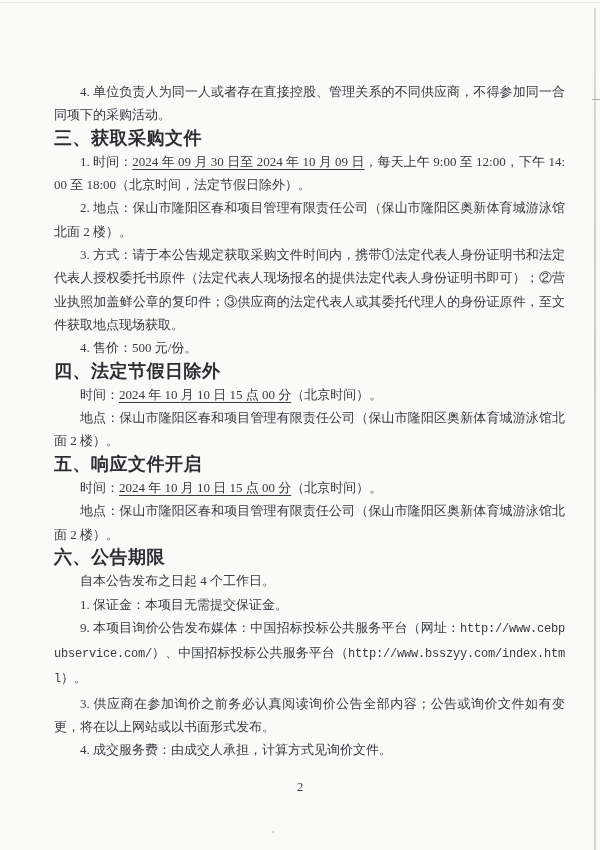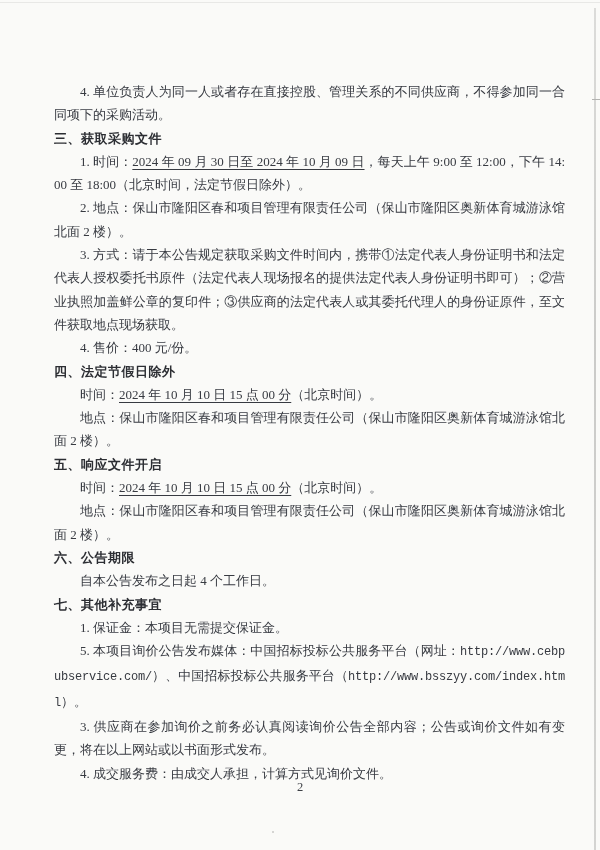--- a/index.html
+++ b/index.html
@@ -39,21 +39,21 @@
     font-size: 13px; line-height: 23.3px;
     color: #373a41;
     text-align: justify;
     word-break: break-all;
   }
   .content p.body {
     margin: 0; text-indent: 26px;
   }
   .content h2.heading {
     margin: 0; text-indent: 0;
-    font-size: 13px; line-height: 23.3px;
+    font-size: 18px; line-height: 23.3px;
     font-weight: 700;
     font-family: "Liberation Sans", "DejaVu Sans", sans-serif;
     color: #2c2e33;
     letter-spacing: .5px;
   }
   .seg-u {
     text-decoration: underline;
     text-underline-offset: 3px;
     text-decoration-thickness: 1px;
   }
@@ -77,30 +77,29 @@
   <div class="scan-edge-right"></div>
   <div class="scan-tick"></div>
   <div class="speck"></div>
 
   <main class="content" id="doc-content" style="color: rgb(55, 58, 65);">
       <p class="body"><span>4. 单位负责人为同一人或者存在直接控股、管理关系的不同供应商，不得参加同一合同项下的采购活动。</span></p>
       <h2 class="heading"><span>三、获取采购文件</span></h2>
       <p class="body"><span>1. 时间：</span><span class="seg-u">2024 年 09 月 30 日至 2024 年 10 月 09 日</span><span>，每天上午 9:00 至 12:00，下午 14:00 至 18:00（北京时间，法定节假日除外）。</span></p>
       <p class="body"><span>2. 地点：保山市隆阳区春和项目管理有限责任公司（保山市隆阳区奥新体育城游泳馆北面 2 楼）。</span></p>
       <p class="body"><span>3. 方式：请于本公告规定获取采购文件时间内，携带①法定代表人身份证明书和法定代表人授权委托书原件（法定代表人现场报名的提供法定代表人身份证明书即可）；②营业执照加盖鲜公章的复印件；③供应商的法定代表人或其委托代理人的身份证原件，至文件获取地点现场获取。</span></p>
-      <p class="body"><span>4. 售价：400 元/份。</span></p>
+      <p class="body"><span>4. 售价：500 元/份。</span></p>
       <h2 class="heading"><span>四、法定节假日除外</span></h2>
       <p class="body"><span>时间：</span><span class="seg-u">2024 年 10 月 10 日 15 点 00 分</span><span>（北京时间）。</span></p>
       <p class="body"><span>地点：保山市隆阳区春和项目管理有限责任公司（保山市隆阳区奥新体育城游泳馆北面 2 楼）。</span></p>
       <h2 class="heading"><span>五、响应文件开启</span></h2>
       <p class="body"><span>时间：</span><span class="seg-u">2024 年 10 月 10 日 15 点 00 分</span><span>（北京时间）。</span></p>
       <p class="body"><span>地点：保山市隆阳区春和项目管理有限责任公司（保山市隆阳区奥新体育城游泳馆北面 2 楼）。</span></p>
       <h2 class="heading"><span>六、公告期限</span></h2>
       <p class="body"><span>自本公告发布之日起 4 个工作日。</span></p>
-      <h2 class="heading"><span>七、其他补充事宜</span></h2>
       <p class="body"><span>1. 保证金：本项目无需提交保证金。</span></p>
-      <p class="body"><span>5. 本项目询价公告发布媒体：中国招标投标公共服务平台（网址：</span><span class="seg-mono">http://www.cebpubservice.com/</span><span>）、中国招标投标公共服务平台（</span><span class="seg-mono">http://www.bsszyy.com/index.html</span><span>）。</span></p>
+      <p class="body"><span>9. 本项目询价公告发布媒体：中国招标投标公共服务平台（网址：</span><span class="seg-mono">http://www.cebpubservice.com/</span><span>）、中国招标投标公共服务平台（</span><span class="seg-mono">http://www.bsszyy.com/index.html</span><span>）。</span></p>
       <p class="body"><span>3. 供应商在参加询价之前务必认真阅读询价公告全部内容；公告或询价文件如有变更，将在以上网站或以书面形式发布。</span></p>
       <p class="body"><span>4. 成交服务费：由成交人承担，计算方式见询价文件。</span></p>
     </main>
 
   <footer class="page-number">2</footer>
 </div>
 
 </body></html>

